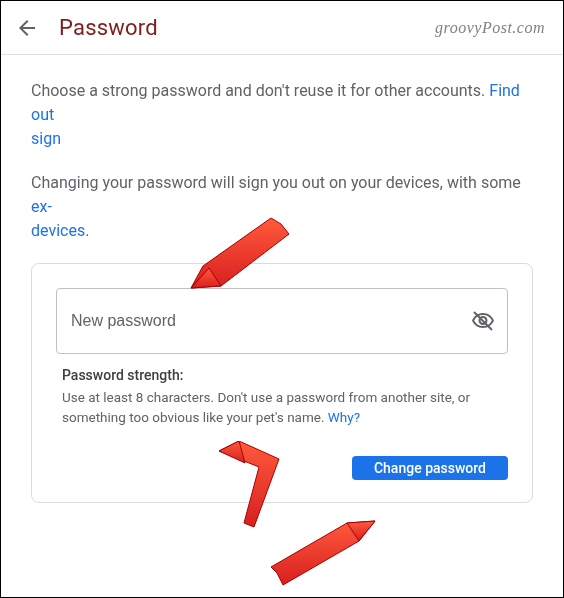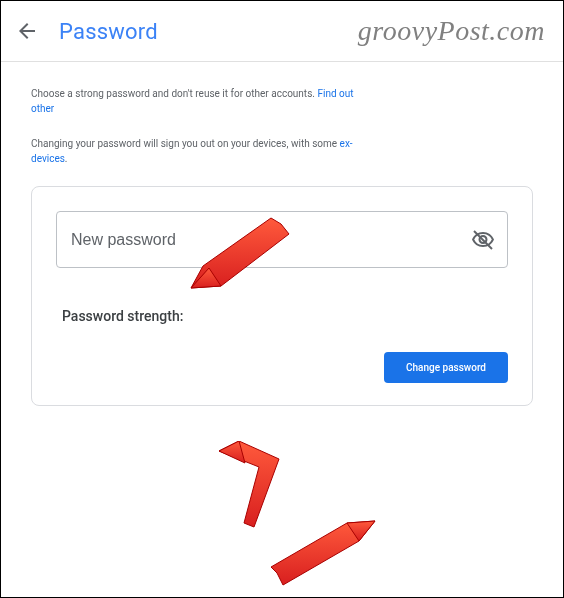--- a/index.html
+++ b/index.html
@@ -31,58 +31,58 @@
       width: 24px;
       height: 24px;
       display: flex;
       align-items: center;
       justify-content: center;
       cursor: pointer;
     }
     .page-title {
       font-size: 22px;
       font-weight: 400;
-      color: #3b82f6;
+      color: #7f1d1d;
       letter-spacing: 0.2px;
     }
     .watermark {
       font-family: 'Times New Roman', serif;
       font-style: italic;
       color: #808080;
-      font-size: 28px;
+      font-size: 16px;
       letter-spacing: 0.5px;
     }
     .content {
       padding: 24px 30px;
     }
     .intro-text {
-      font-size: 10px;
+      font-size: 16px;
       color: #5f6368;
       line-height: 1.5;
       margin-bottom: 20px;
     }
     .link {
       color: #1a73e8;
       cursor: pointer;
     }
     .card {
       border: 1px solid #dadce0;
       border-radius: 8px;
       padding: 24px 24px 22px 24px;
       margin-top: 8px;
     }
     .field-box {
       border: 1px solid #bdc1c6;
       border-radius: 4px;
-      height: 57px;
+      height: 66px;
       display: flex;
       align-items: center;
       padding: 0 12px 0 14px;
       position: relative;
-      margin-bottom: 40px;
+      margin-bottom: 13px;
     }
     .field-input {
       flex: 1;
       border: none;
       outline: none;
       font-size: 16px;
       color: #5f6368;
       background: transparent;
     }
     .field-input::placeholder {
@@ -112,22 +112,22 @@
     .action-row {
       display: flex;
       justify-content: flex-end;
       margin-top: 28px;
     }
     .primary-btn {
       background: #1a73e8;
       color: #fff;
       border: none;
       border-radius: 4px;
-      padding: 10px 22px;
-      font-size: 10px;
+      padding: 4px 22px;
+      font-size: 14px;
       font-weight: 500;
       cursor: pointer;
       font-family: inherit;
     }
     .arrow-annot {
       position: absolute;
       pointer-events: none;
     }
   </style>
 </head>
@@ -140,39 +140,42 @@
         <path d="M20 11H7.83l5.59-5.59L12 4l-8 8 8 8 1.41-1.41L7.83 13H20v-2z"></path>
       </svg>
     </div>
     <div class="page-title">Password</div>
   </div>
   <div class="watermark">groovyPost.com</div>
 </div>
 
 <div class="content">
   <p class="intro-text">
-    <span>Choose a strong password and don't reuse it for other accounts. </span><span class="link">Find out </span><br><span class="link">other</span>
+    <span>Choose a strong password and don't reuse it for other accounts. </span><span class="link">Find out </span><br><span class="link">sign</span>
   </p>
   <p class="intro-text">
     <span>Changing your password will sign you out on your devices, with some </span><span class="link">ex-</span><br><span class="link">devices</span><span>.</span>
   </p>
 
   <div class="card">
     <div class="field-box">
       <input class="field-input" type="password" placeholder="New password" style="">
       <span class="eye-icon">
         <svg width="24" height="24" viewBox="0 0 24 24" fill="#5f6368">
           <path d="M12 6a9.77 9.77 0 0 1 8.82 5.5 9.77 9.77 0 0 1-8.82 5.5 9.77 9.77 0 0 1-8.82-5.5A9.77 9.77 0 0 1 12 6m0-2C7 4 2.73 7.11 1 11.5 2.73 15.89 7 19 12 19s9.27-3.11 11-7.5C21.27 7.11 17 4 12 4zm0 5a2.5 2.5 0 0 1 0 5 2.5 2.5 0 0 1 0-5m0-2a4.5 4.5 0 1 0 0 9 4.5 4.5 0 0 0 0-9z"></path>
           <line x1="3" y1="3" x2="21" y2="21" stroke="#5f6368" stroke-width="2"></line>
         </svg>
       </span>
     </div>
 
     <div class="strength-block">
       <div class="strength-title">Password strength:</div>
+      <div class="strength-text">
+        <span>Use at least 8 characters. Don't use a password from another site, or something too obvious like your pet's name. </span><span class="link">Why?</span>
+      </div>
     </div>
 
 
     <div class="action-row">
       <button class="primary-btn">Change password</button>
     </div>
   </div>
 </div>
 
 <svg class="arrow-annot" style="left:180px; top:215px;" width="110" height="80">

